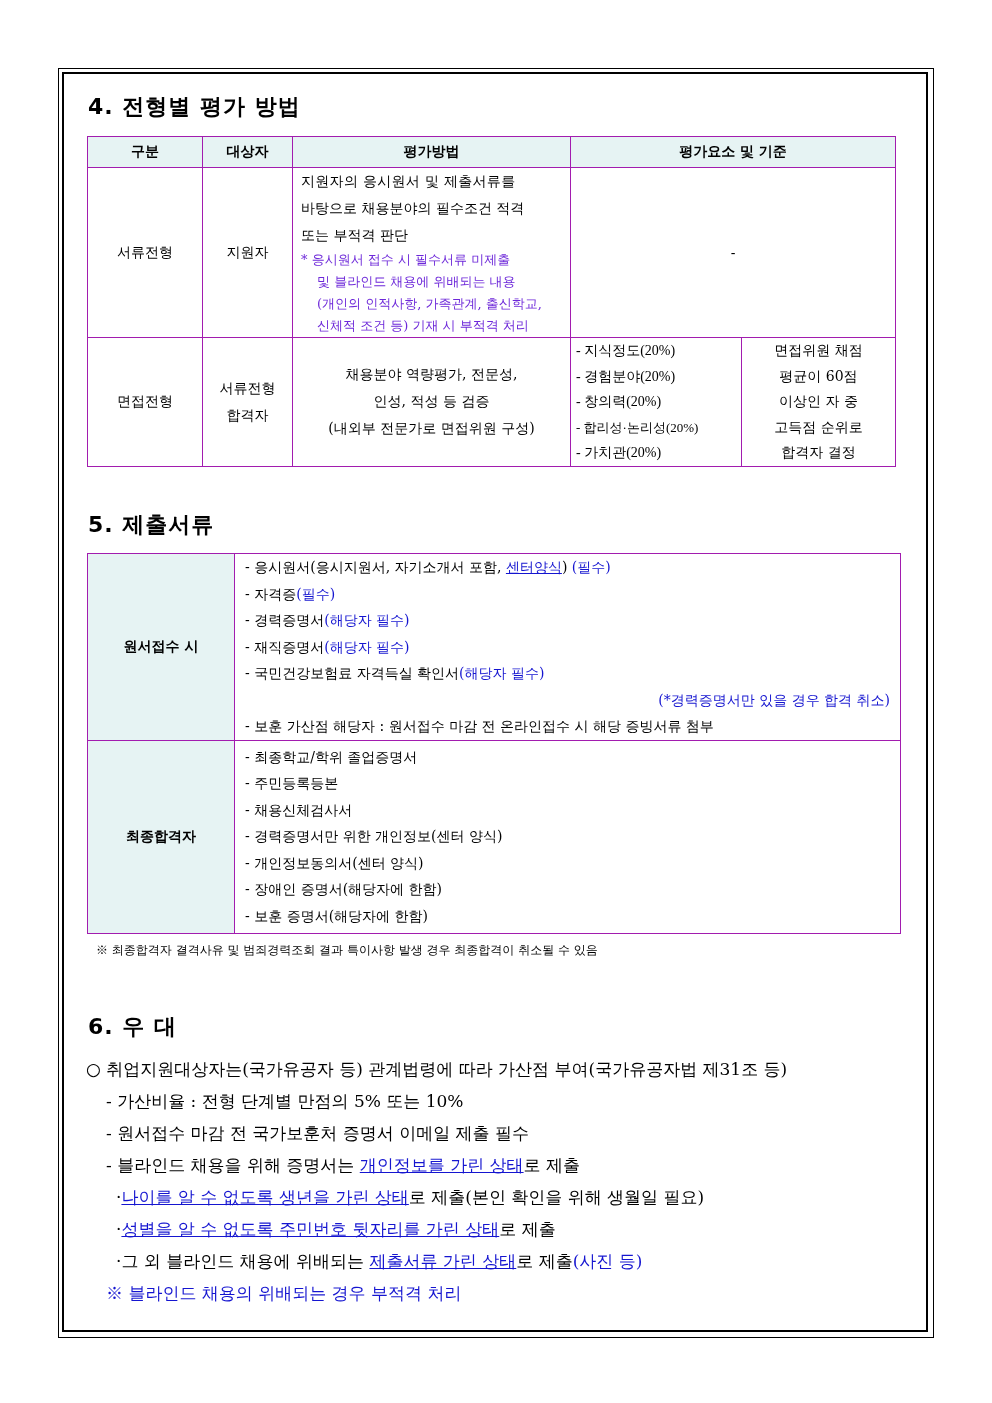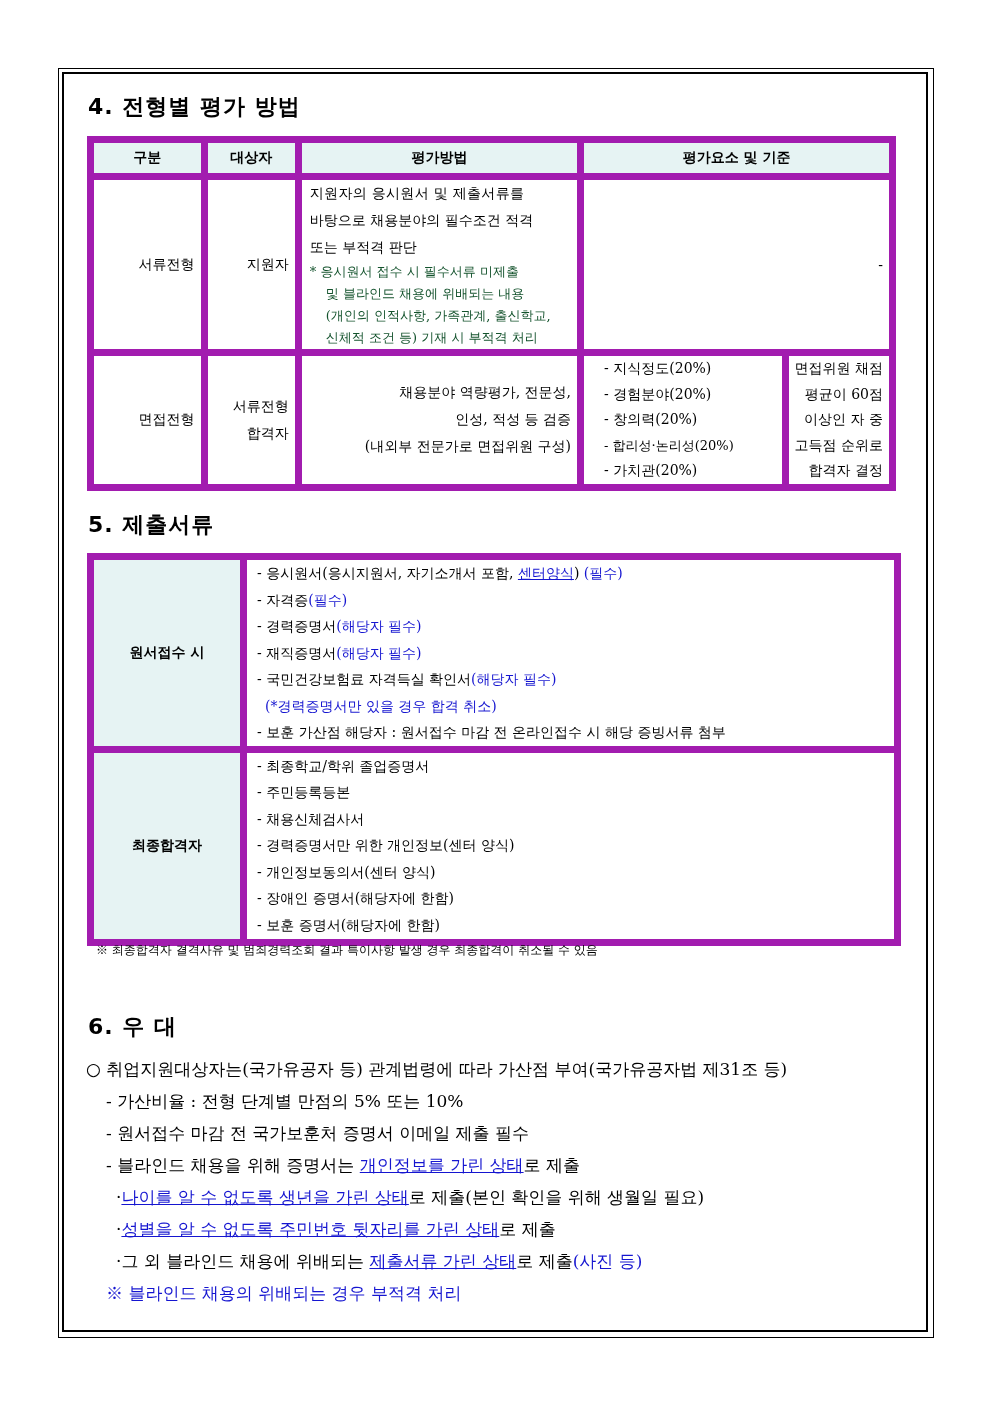--- a/index.html
+++ b/index.html
@@ -1,26 +1,26 @@
 <!DOCTYPE html>
 <html><head>
 <meta charset="utf-8">
 <style>
   html, body { margin:0; padding:0; background:#ffffff; }
   body { width:992px; height:1403px; position:relative; font-family:"DejaVu Serif","Liberation Serif",serif; color:#000; }
   .frame-outer { position:absolute; left:58px; top:68px; width:874px; height:1268px; border:1px solid #000; }
   .frame-inner { position:absolute; left:62px; top:72px; width:866px; height:1260px; border:2px solid #000; box-sizing:border-box; }
   .h { position:absolute; left:88px; font-family:"DejaVu Sans","Liberation Sans",sans-serif; font-weight:bold; font-size:22px; letter-spacing:1px; }
   table { border-collapse:collapse; position:absolute; font-size:14px; }
-  td, th { border:7px solid #a21caf; padding:0 6px;margin-left:44px; }
+  td, th { border:1px solid #a21caf; padding:0 6px;margin-left:44px; }
   .t1 { left:87px; top:136px; width:809px; }
   .t1 th { background:#e6f3f3; height:30px; font-weight:bold; font-family:"DejaVu Sans","Liberation Sans",sans-serif; font-size:14px; }
-  .c { text-align:right; }
+  .c { text-align:center; }
   .line { height:27px; line-height:27px; white-space:nowrap; }
-  .sline { height:22px; line-height:22px; white-space:nowrap; font-size:13px; color:#14532d; }
+  .sline { height:22px; line-height:22px; white-space:nowrap; font-size:13px; color:#6d28d9; }
   .blue { color:#1515d0; font-weight:normal; }
   .uline { text-decoration:underline; }
   .t2 { left:87px; top:553px; width:814px; }
   .t2 td.lbl { background:#e6f3f3; width:134px; text-align:center;font-weight:bold; }
   .t2 .item { height:26.5px; line-height:26.5px; white-space:nowrap; }
   .note { position:absolute; left:96px; top:942px; font-size:12px; white-space:nowrap; }
   .p { position:absolute; white-space:nowrap; font-size:17px; }
 </style>
 </head>
 <body>
@@ -56,21 +56,21 @@
     <td class="c">면접전형</td>
     <td class="c">
       <div class="line">서류전형</div>
       <div class="line">합격자</div>
     </td>
     <td class="c">
       <div class="line">채용분야 역량평가, 전문성,</div>
       <div class="line">인성, 적성 등 검증</div>
       <div class="line">(내외부 전문가로 면접위원 구성)</div>
     </td>
-    <td style="width:160px; padding:0 20px;">
+    <td style="width:160px; padding:0 5px;font-family:Liberation Serif, serif;">
       <div class="line" style="height:25.5px;line-height:25.5px;">- 지식정도(20%)</div>
       <div class="line" style="height:25.5px;line-height:25.5px;">- 경험분야(20%)</div>
       <div class="line" style="height:25.5px;line-height:25.5px;">- 창의력(20%)</div>
       <div class="line" style="height:25.5px;line-height:25.5px;font-size:13px;">- 합리성·논리성(20%)</div>
       <div class="line" style="height:25.5px;line-height:25.5px;">- 가치관(20%)</div>
     </td>
     <td class="c">
       <div class="line" style="height:25.5px;line-height:25.5px;">면접위원 채점</div>
       <div class="line" style="height:25.5px;line-height:25.5px;">평균이 60점</div>
       <div class="line" style="height:25.5px;line-height:25.5px;">이상인 자 중</div>
@@ -86,21 +86,21 @@
 <table class="t2">
   <tbody>
       <tr style="height:183px;">
     <td class="lbl">원서접수 시</td>
     <td style="padding:0 10px;">
       <div class="item"><span>- 응시원서(응시지원서, 자기소개서 포함, </span><span class="blue uline">센터양식</span><span>)</span><span class="blue"> (필수)</span></div>
       <div class="item"><span>- 자격증</span><span class="blue">(필수)</span></div>
       <div class="item"><span>- 경력증명서</span><span class="blue">(해당자 필수)</span></div>
       <div class="item"><span>- 재직증명서</span><span class="blue">(해당자 필수)</span></div>
       <div class="item"><span>- 국민건강보험료 자격득실 확인서</span><span class="blue">(해당자 필수)</span></div>
-      <div class="item" style="padding-left:8px;"><span class="blue">(*경력증명서만 있을 경우 합격 취소)</span></div>
+      <div class="item" style="padding-left:8px;text-align:right;"><span class="blue">(*경력증명서만 있을 경우 합격 취소)</span></div>
       <div class="item">- 보훈 가산점 해당자 : 원서접수 마감 전 온라인접수 시 해당 증빙서류 첨부</div>
     </td>
   </tr>
   <tr style="height:193px;">
     <td class="lbl">최종합격자</td>
     <td style="padding:0 10px;">
       <div class="item">- 최종학교/학위 졸업증명서</div>
       <div class="item">- 주민등록등본</div>
       <div class="item">- 채용신체검사서</div>
       <div class="item">- 경력증명서만 위한 개인정보(센터 양식)</div>

